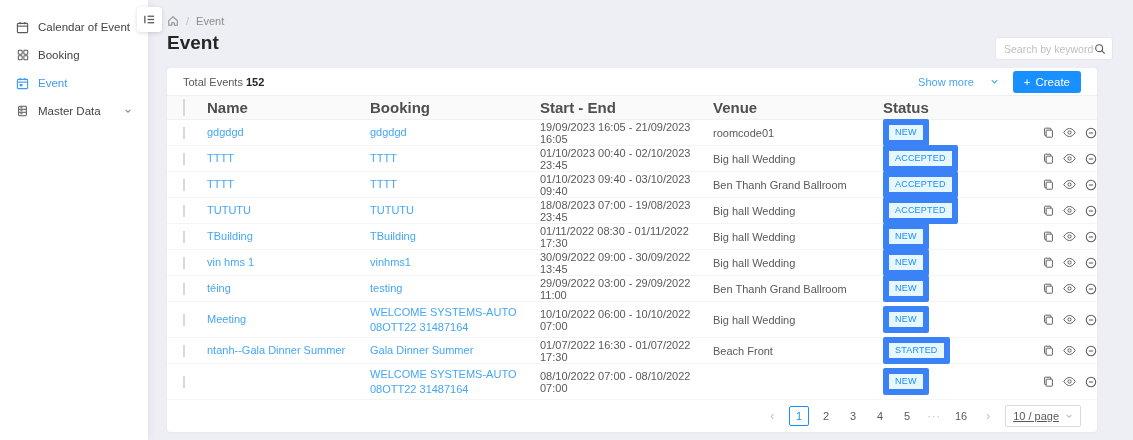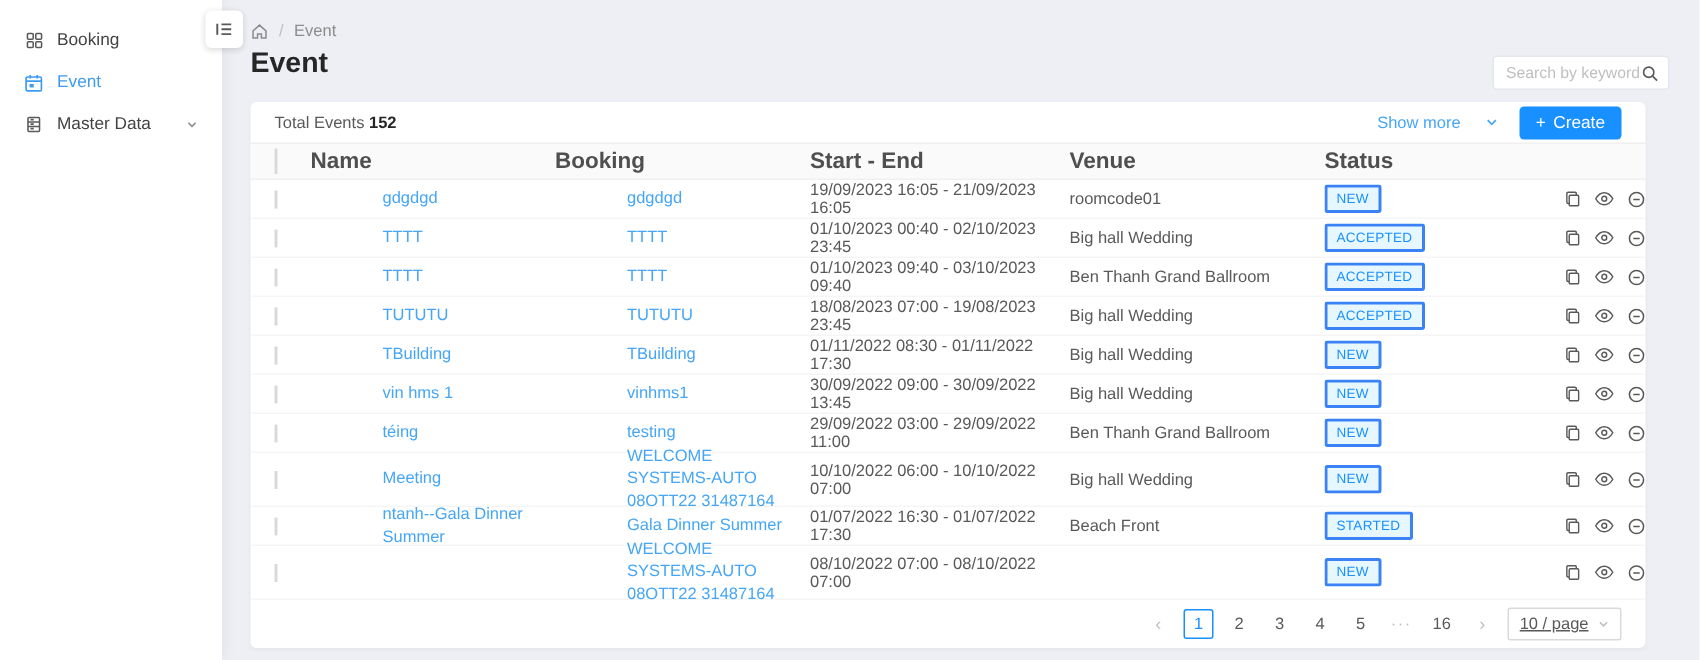--- a/index.html
+++ b/index.html
@@ -71,25 +71,25 @@
   .thead {
     background:#fafafa; height:25px; flex:none;
     border-top:1px solid #f0f0f0; border-bottom:1px solid #f0f0f0;
     color:#4f4f4f; font-weight:700; font-size:15px;
   }
   .cell { padding-right:8px; overflow:hidden; }
   .cell.cb { padding-left:16px; }
   .row { height:26px; border-bottom:1px solid #f5f5f5; flex:none; }
   .row.tall { height:36px; }
   .checkbox { width:12px; height:12px; border:1px solid #d9d9d9; border-radius:2px; background:#fff; cursor:pointer; }
-  .link { color:#46a6f5; cursor:pointer; line-height:1.35;margin-left:48px; }
+  .link { color:#46a6f5; cursor:pointer; line-height:1.35; }
   .muted { color:#595959; }
   .badge {
     display:inline-block; padding:2px 6px 2px; font-size:9px; line-height:1.2;
-    background:#e6f7ff; border:2px solid #3b82f6; color:#1890ff; border-radius:2px;
+    background:#e6f7ff; border:6px solid #3b82f6; color:#1890ff; border-radius:2px;
     letter-spacing:.2px;
   }
   .badge:empty { display:none; }
   .actions { display:flex; align-items:center; gap:9px; justify-content:flex-end; padding-right:16px; }
   .act { cursor:pointer; display:flex; color:#595959; }
   
   .pager {
     margin-top:auto; flex:none; height:32px; display:flex; align-items:center;
     justify-content:flex-end; gap:7px; padding:0 16px; color:#595959;
   }
@@ -101,20 +101,31 @@
     border:1px solid #d9d9d9; border-radius:2px; height:22px; padding:0 7px;
     display:flex; align-items:center; gap:6px; cursor:pointer; color:#595959; background:#fff;text-decoration:underline;
   }
   .page-size .chev { color:#bfbfbf; font-size:9px; }
   svg { display:block; }
 </style>
 </head>
 <body>
 
 <div class="sidebar">
+  <div class="side-item">
+    <span class="sicon">
+      <svg width="13" height="13" viewBox="0 0 14 14" fill="none" stroke="#595959" stroke-width="1.2">
+          <rect x="1.5" y="2.5" width="11" height="10" rx="1"></rect>
+          <line x1="1.5" y1="5.5" x2="12.5" y2="5.5"></line>
+          <line x1="4.5" y1="1" x2="4.5" y2="3.5"></line>
+          <line x1="9.5" y1="1" x2="9.5" y2="3.5"></line>
+        </svg>
+    </span>
+    <span>Calendar of Event</span>
+  </div>
   <div class="side-item">
     <span class="sicon">
       <svg width="12" height="12" viewBox="0 0 14 14" fill="none" stroke="#595959" stroke-width="1.2">
           <rect x="1.5" y="1.5" width="4.5" height="4.5" rx="0.8"></rect>
           <rect x="8" y="1.5" width="4.5" height="4.5" rx="0.8"></rect>
           <rect x="1.5" y="8" width="4.5" height="4.5" rx="0.8"></rect>
           <rect x="8" y="8" width="4.5" height="4.5" rx="0.8"></rect>
         </svg>
     </span>
     <span>Booking</span>

